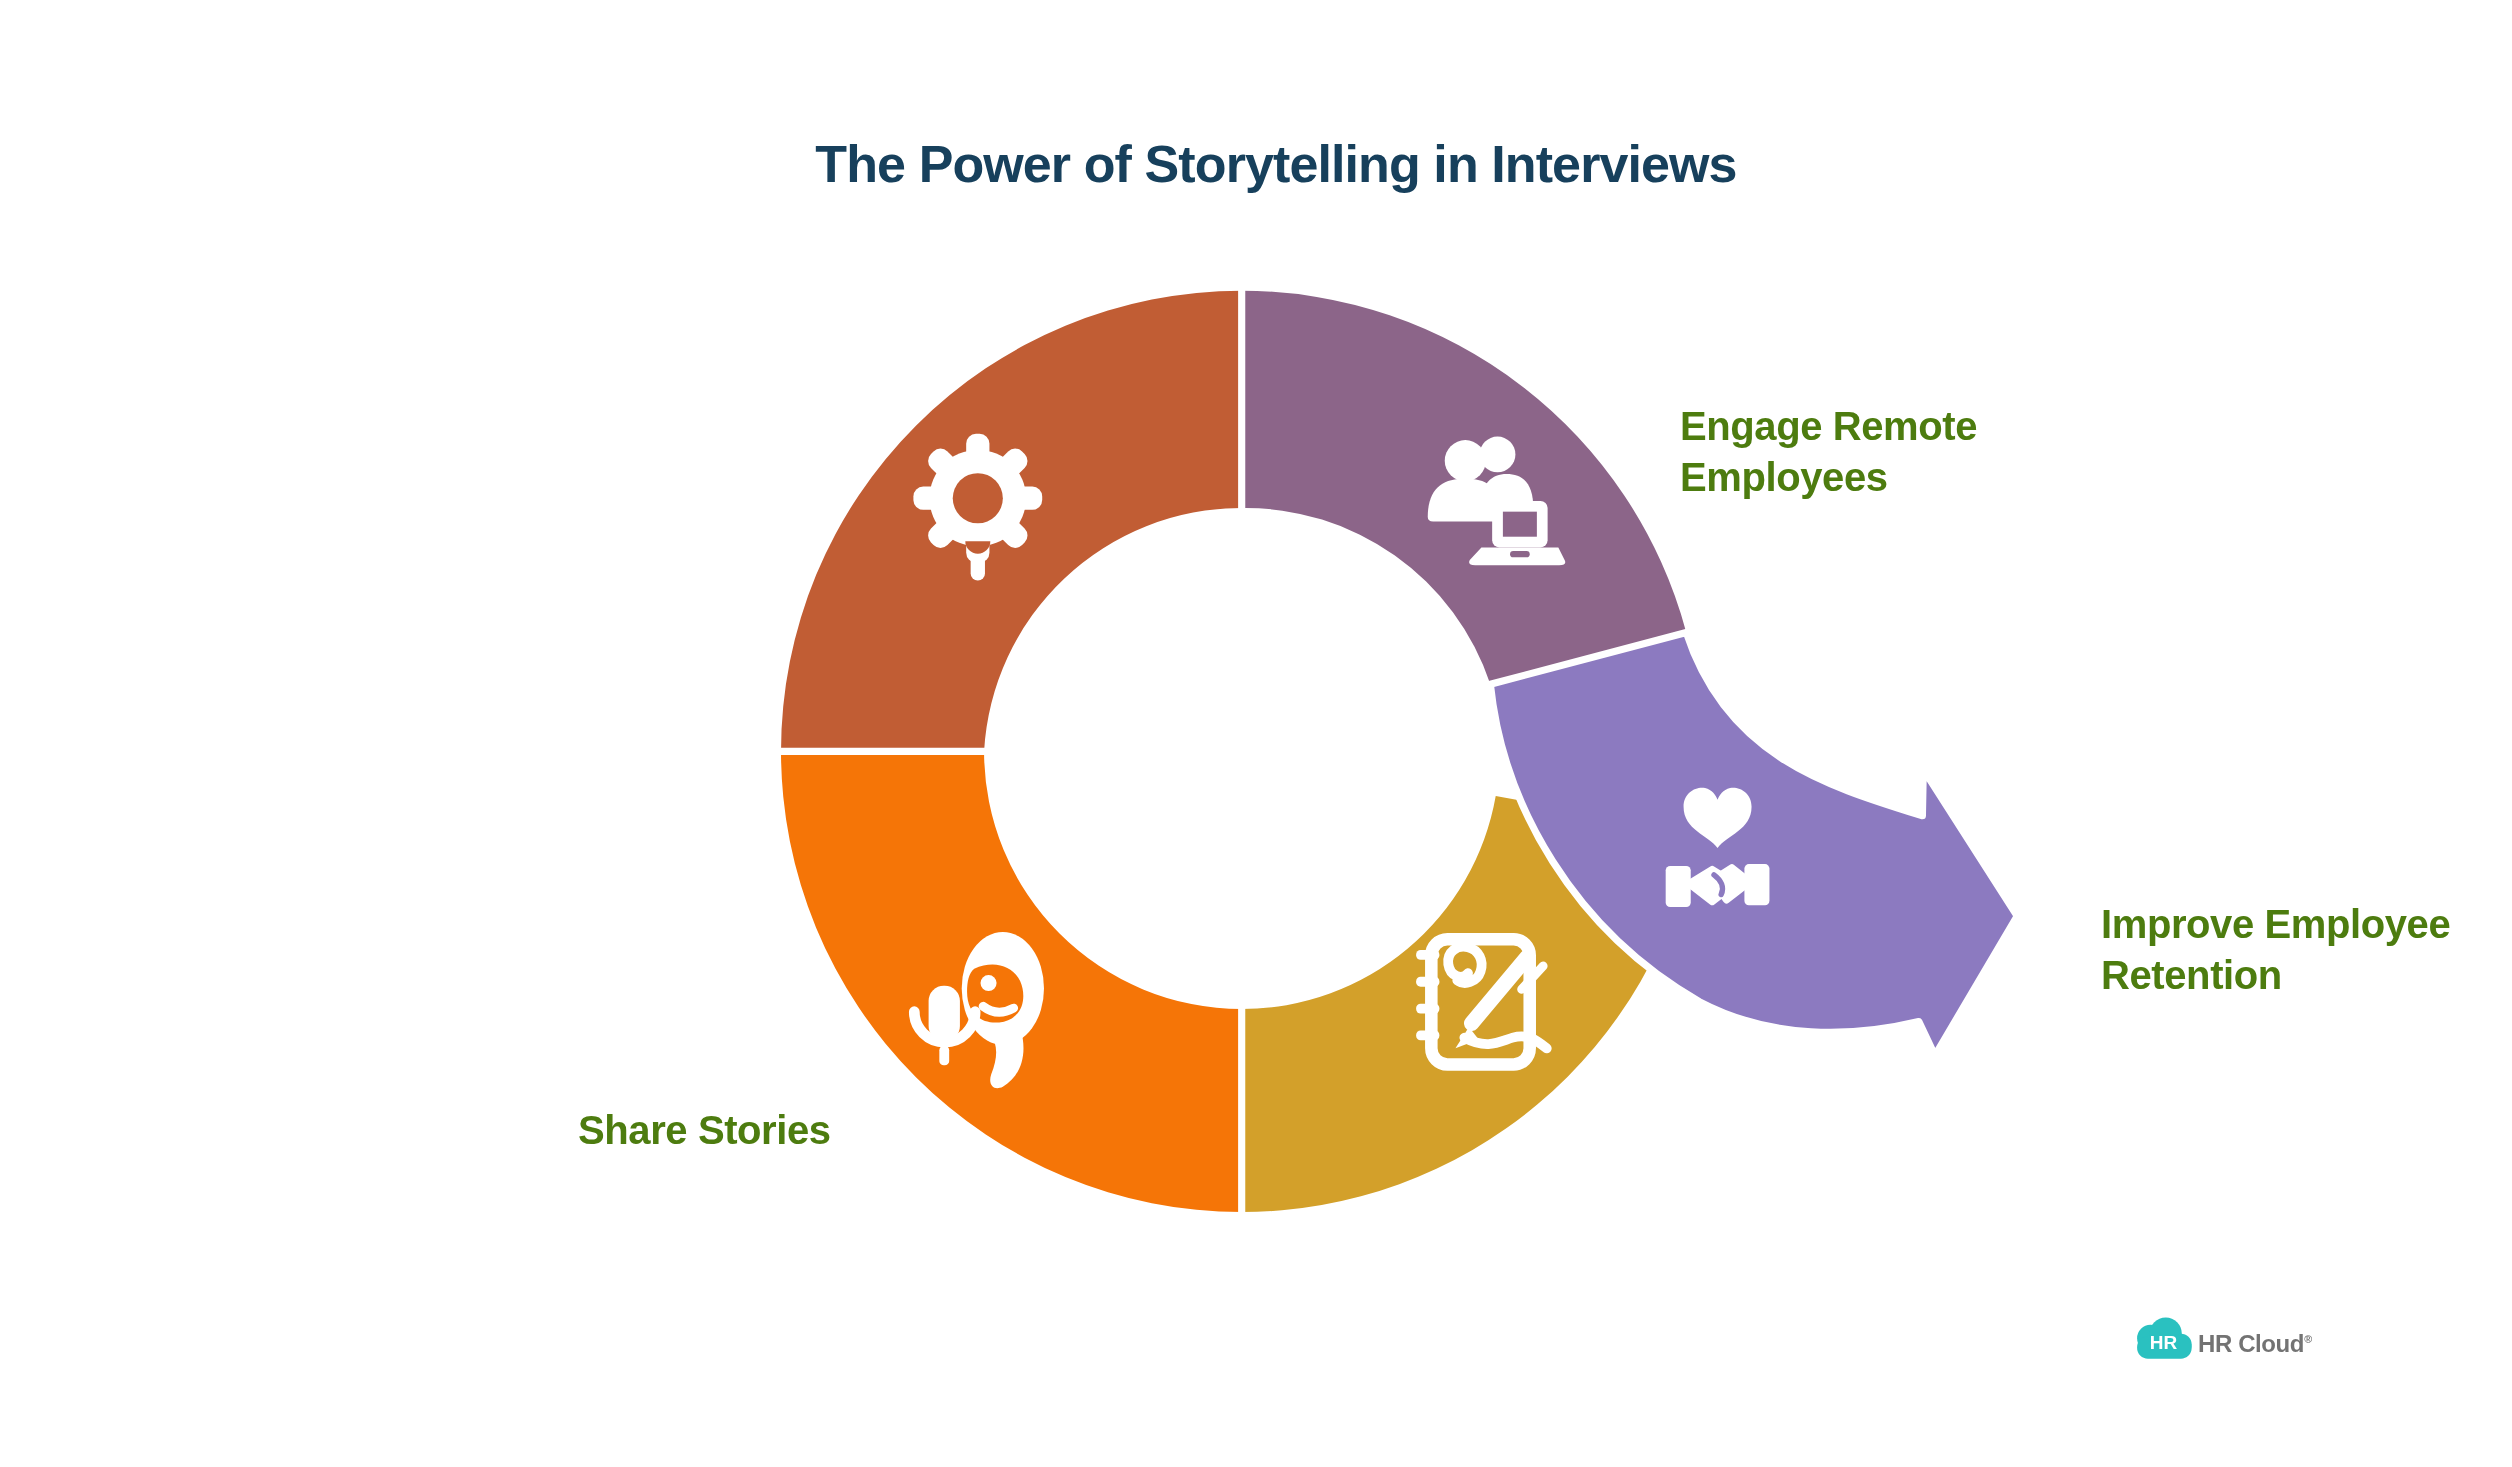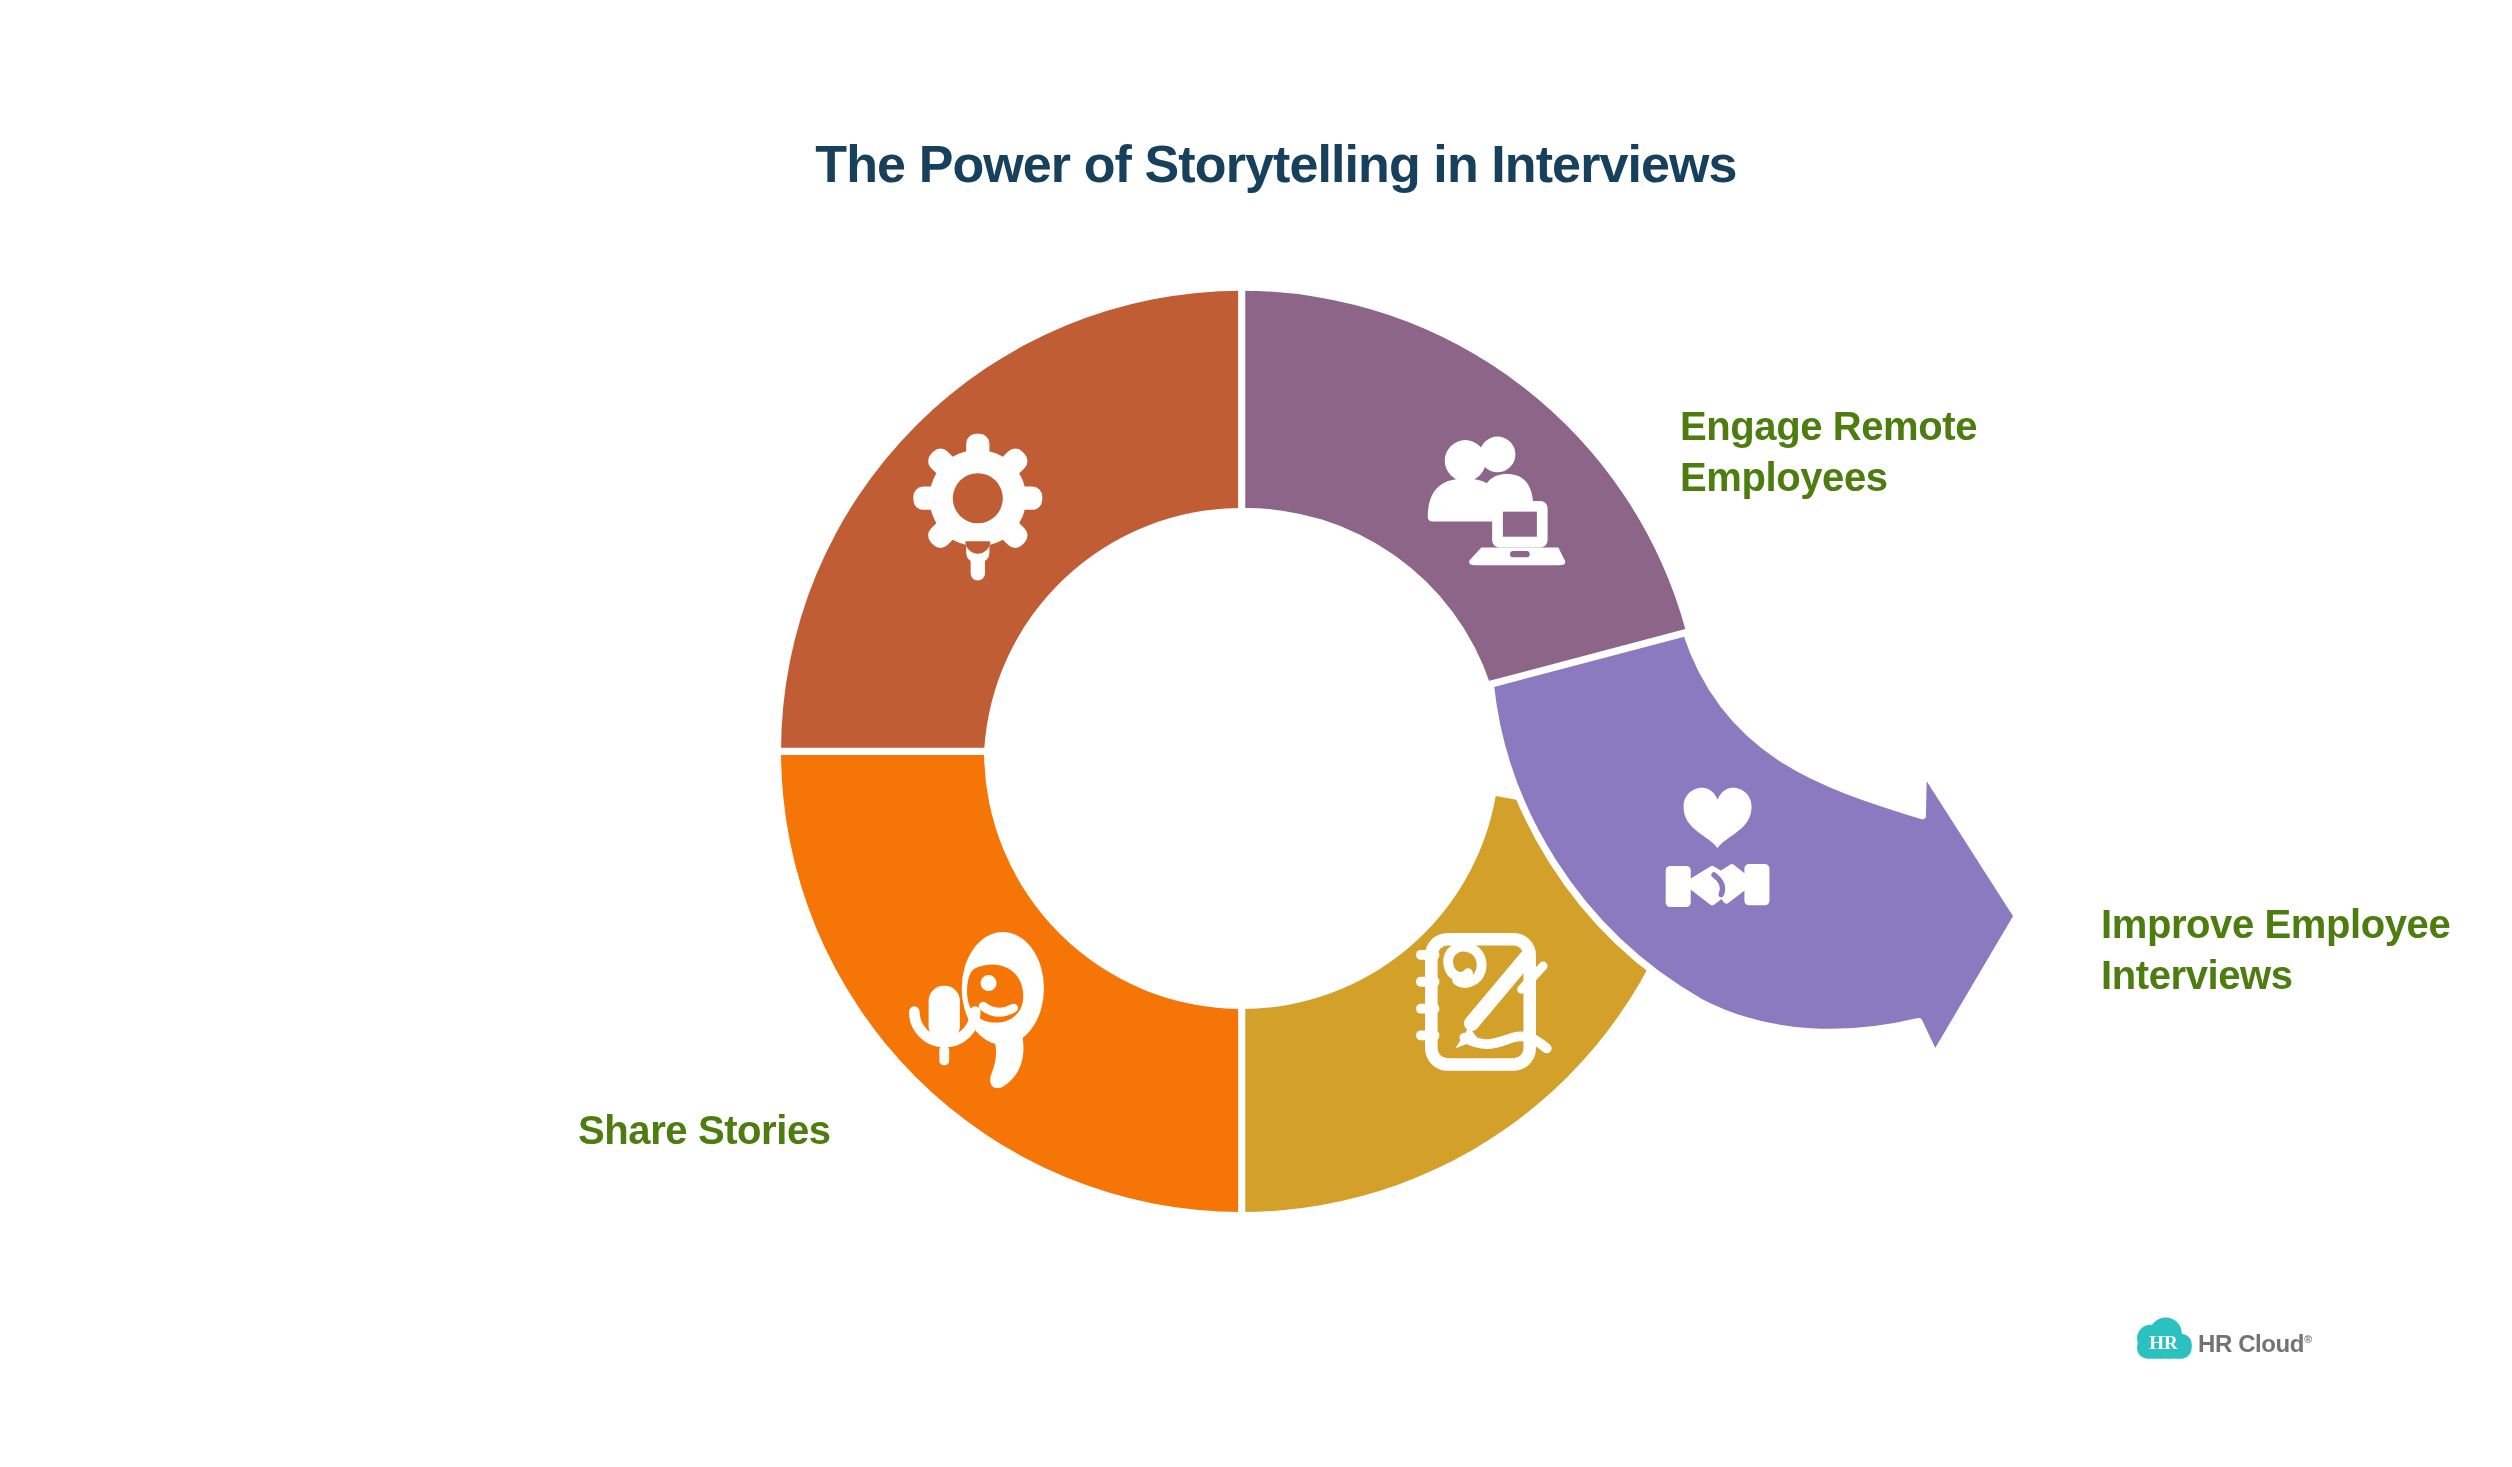--- a/index.html
+++ b/index.html
@@ -30,21 +30,20 @@
     color:#17405C;
     letter-spacing:-0.9px;
     padding-left:28px;
   }
   #logo-badge-text{
     position:absolute;
     left:2144px;top:1332px;width:39px;
     text-align:center;
     font-size:19px;font-weight:700;color:#ffffff;
     letter-spacing:0;
-    font-family:Liberation Serif, serif;
   }
   #logo-name{
     position:absolute;
     left:2198px;top:1330px;
     font-size:24px;font-weight:700;color:#737373;
     letter-spacing:-0.4px;
   }
   #logo-name sup{font-size:10.7px;}
 </style>
 </head>
@@ -148,20 +147,20 @@
   </svg>
 
   <div id="title">The Power of Storytelling in Interviews</div>
 
 
   <div class="label" style="left:1680px;top:401px;width:322px;">Engage Remote Employees</div>
 
   <div class="label" style="left:570px;top:1105px;margin-left:8px;">Share Stories</div>
 
 
-  <div class="label" style="left:2101px;top:899px;width:394px;">Improve Employee Interviews</div>
+  <div class="label" style="left:2101px;top:899px;width:394px;">Improve Employee Retention</div>
 
   <div id="logo-badge-text">HR</div>
 
   <div id="logo-name"><span>HR Cloud</span><sup>®</sup></div>
 
 </div>
 
 
 </body></html>

